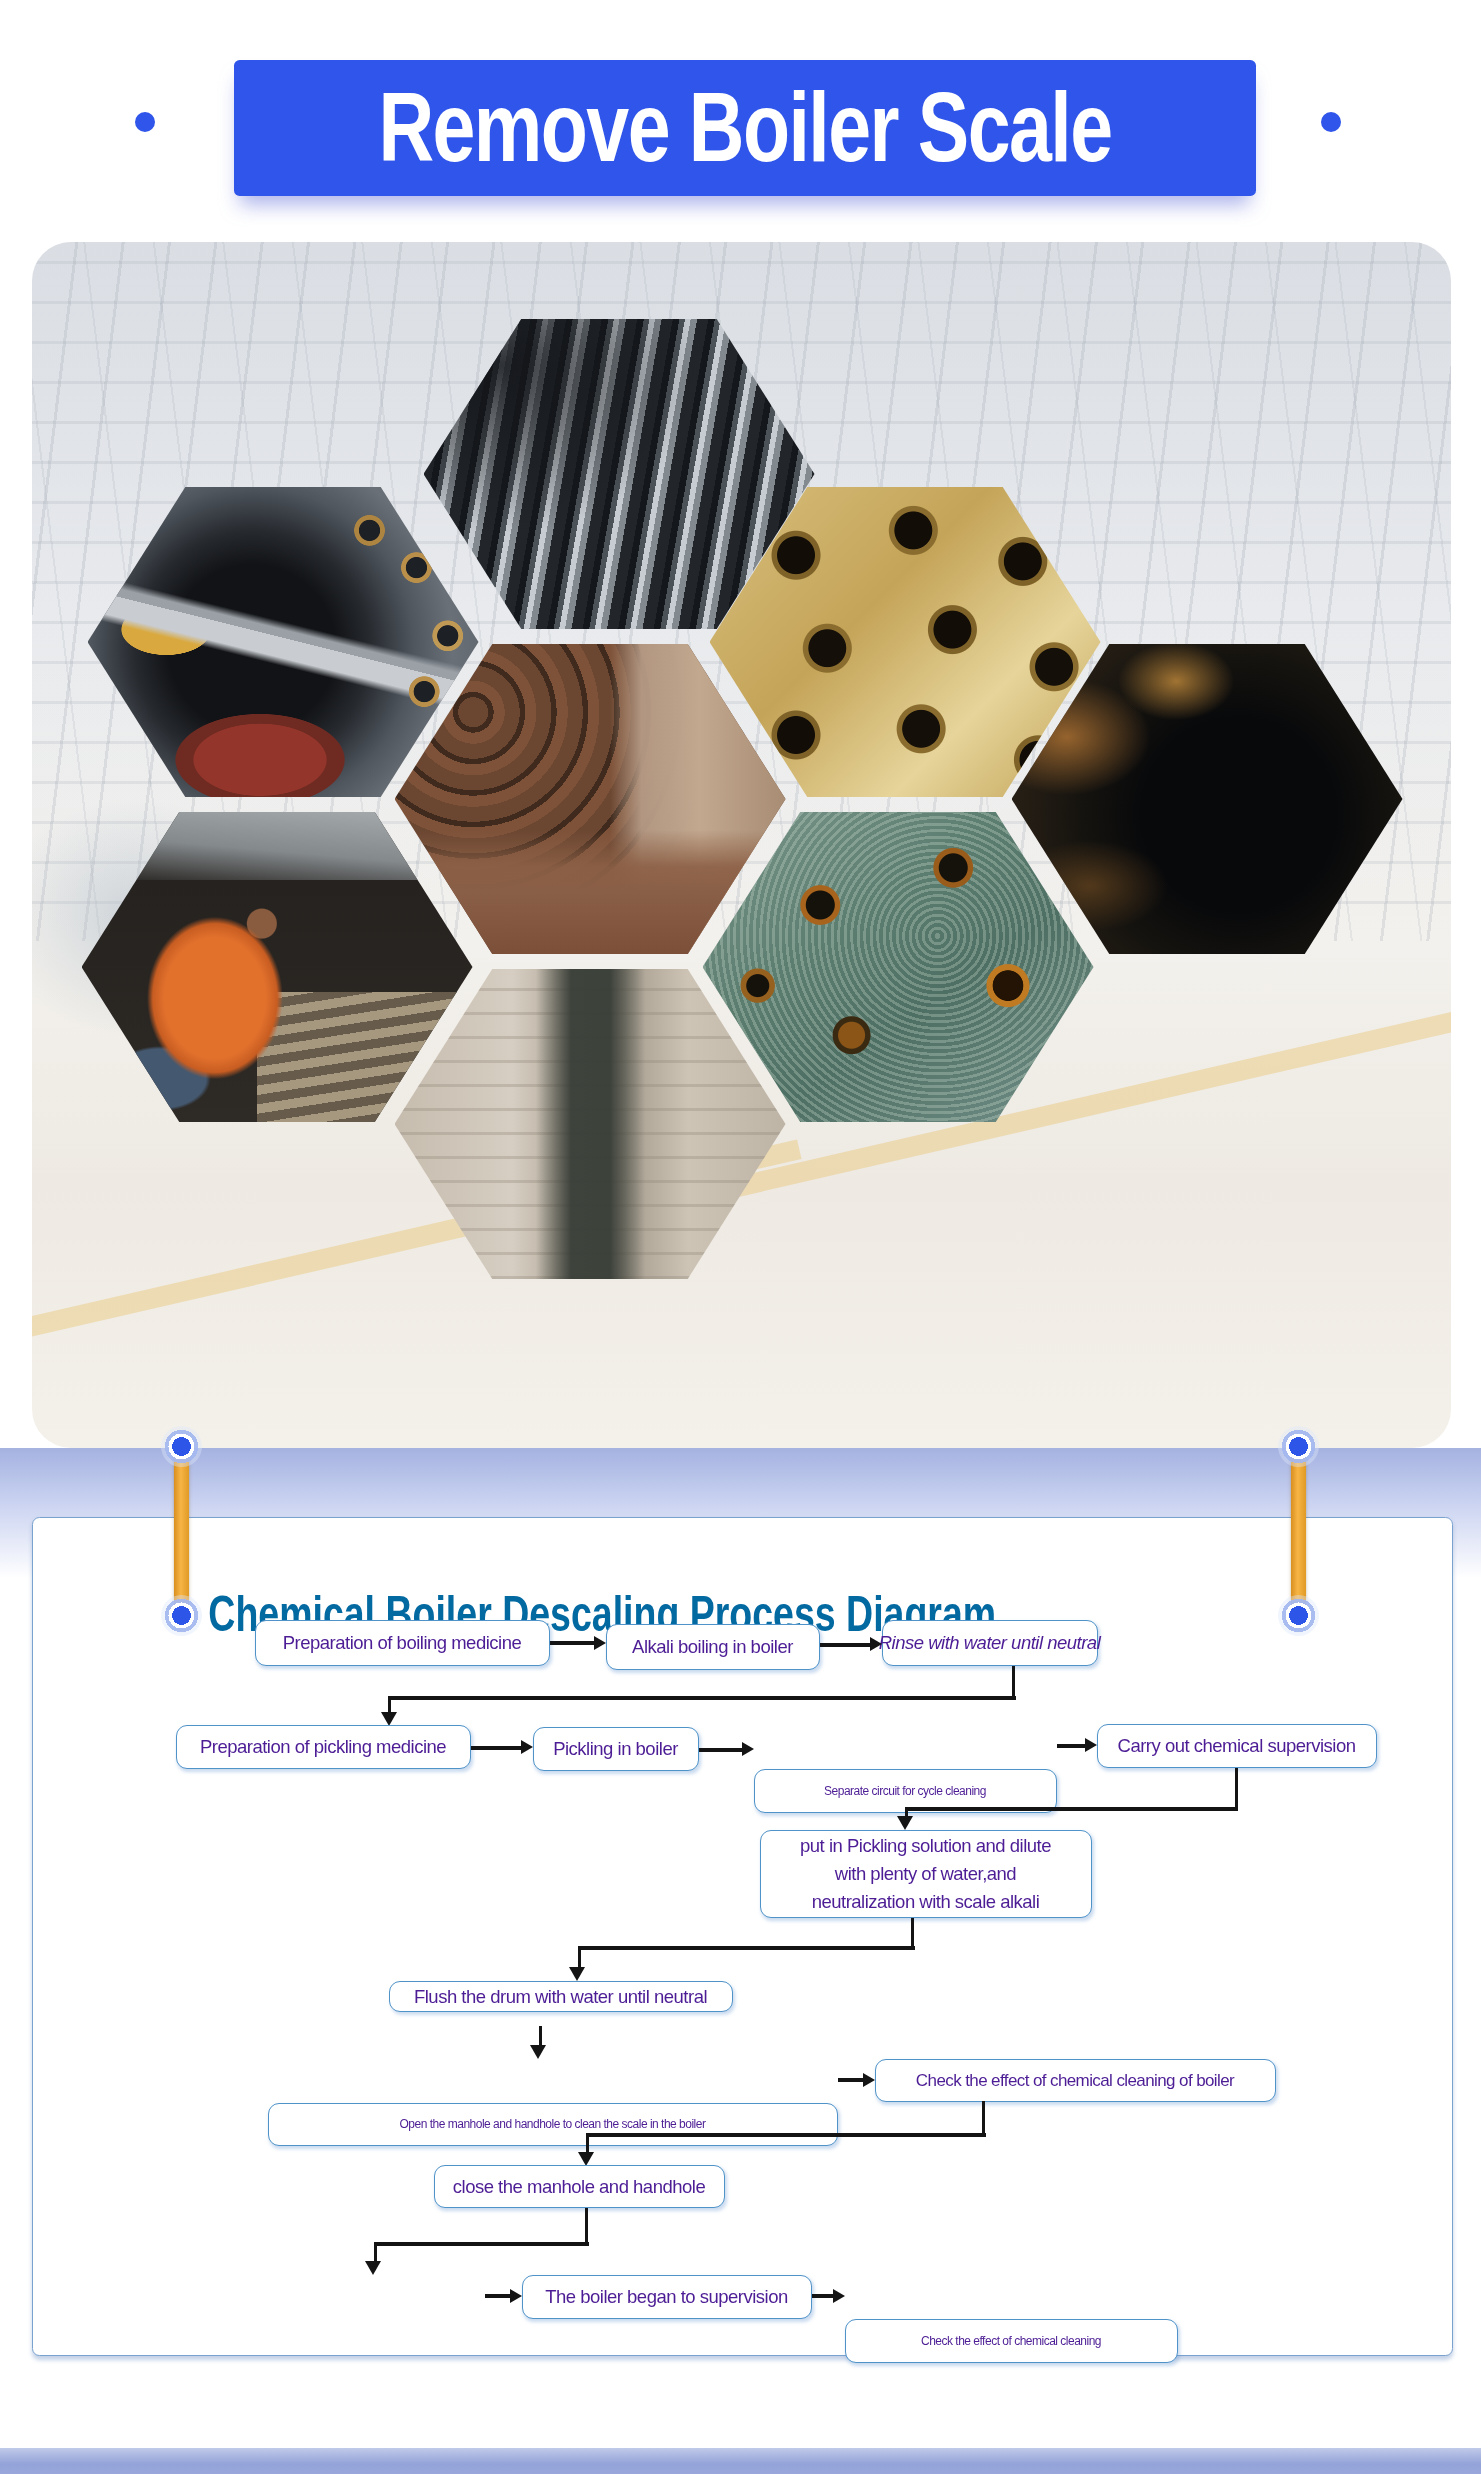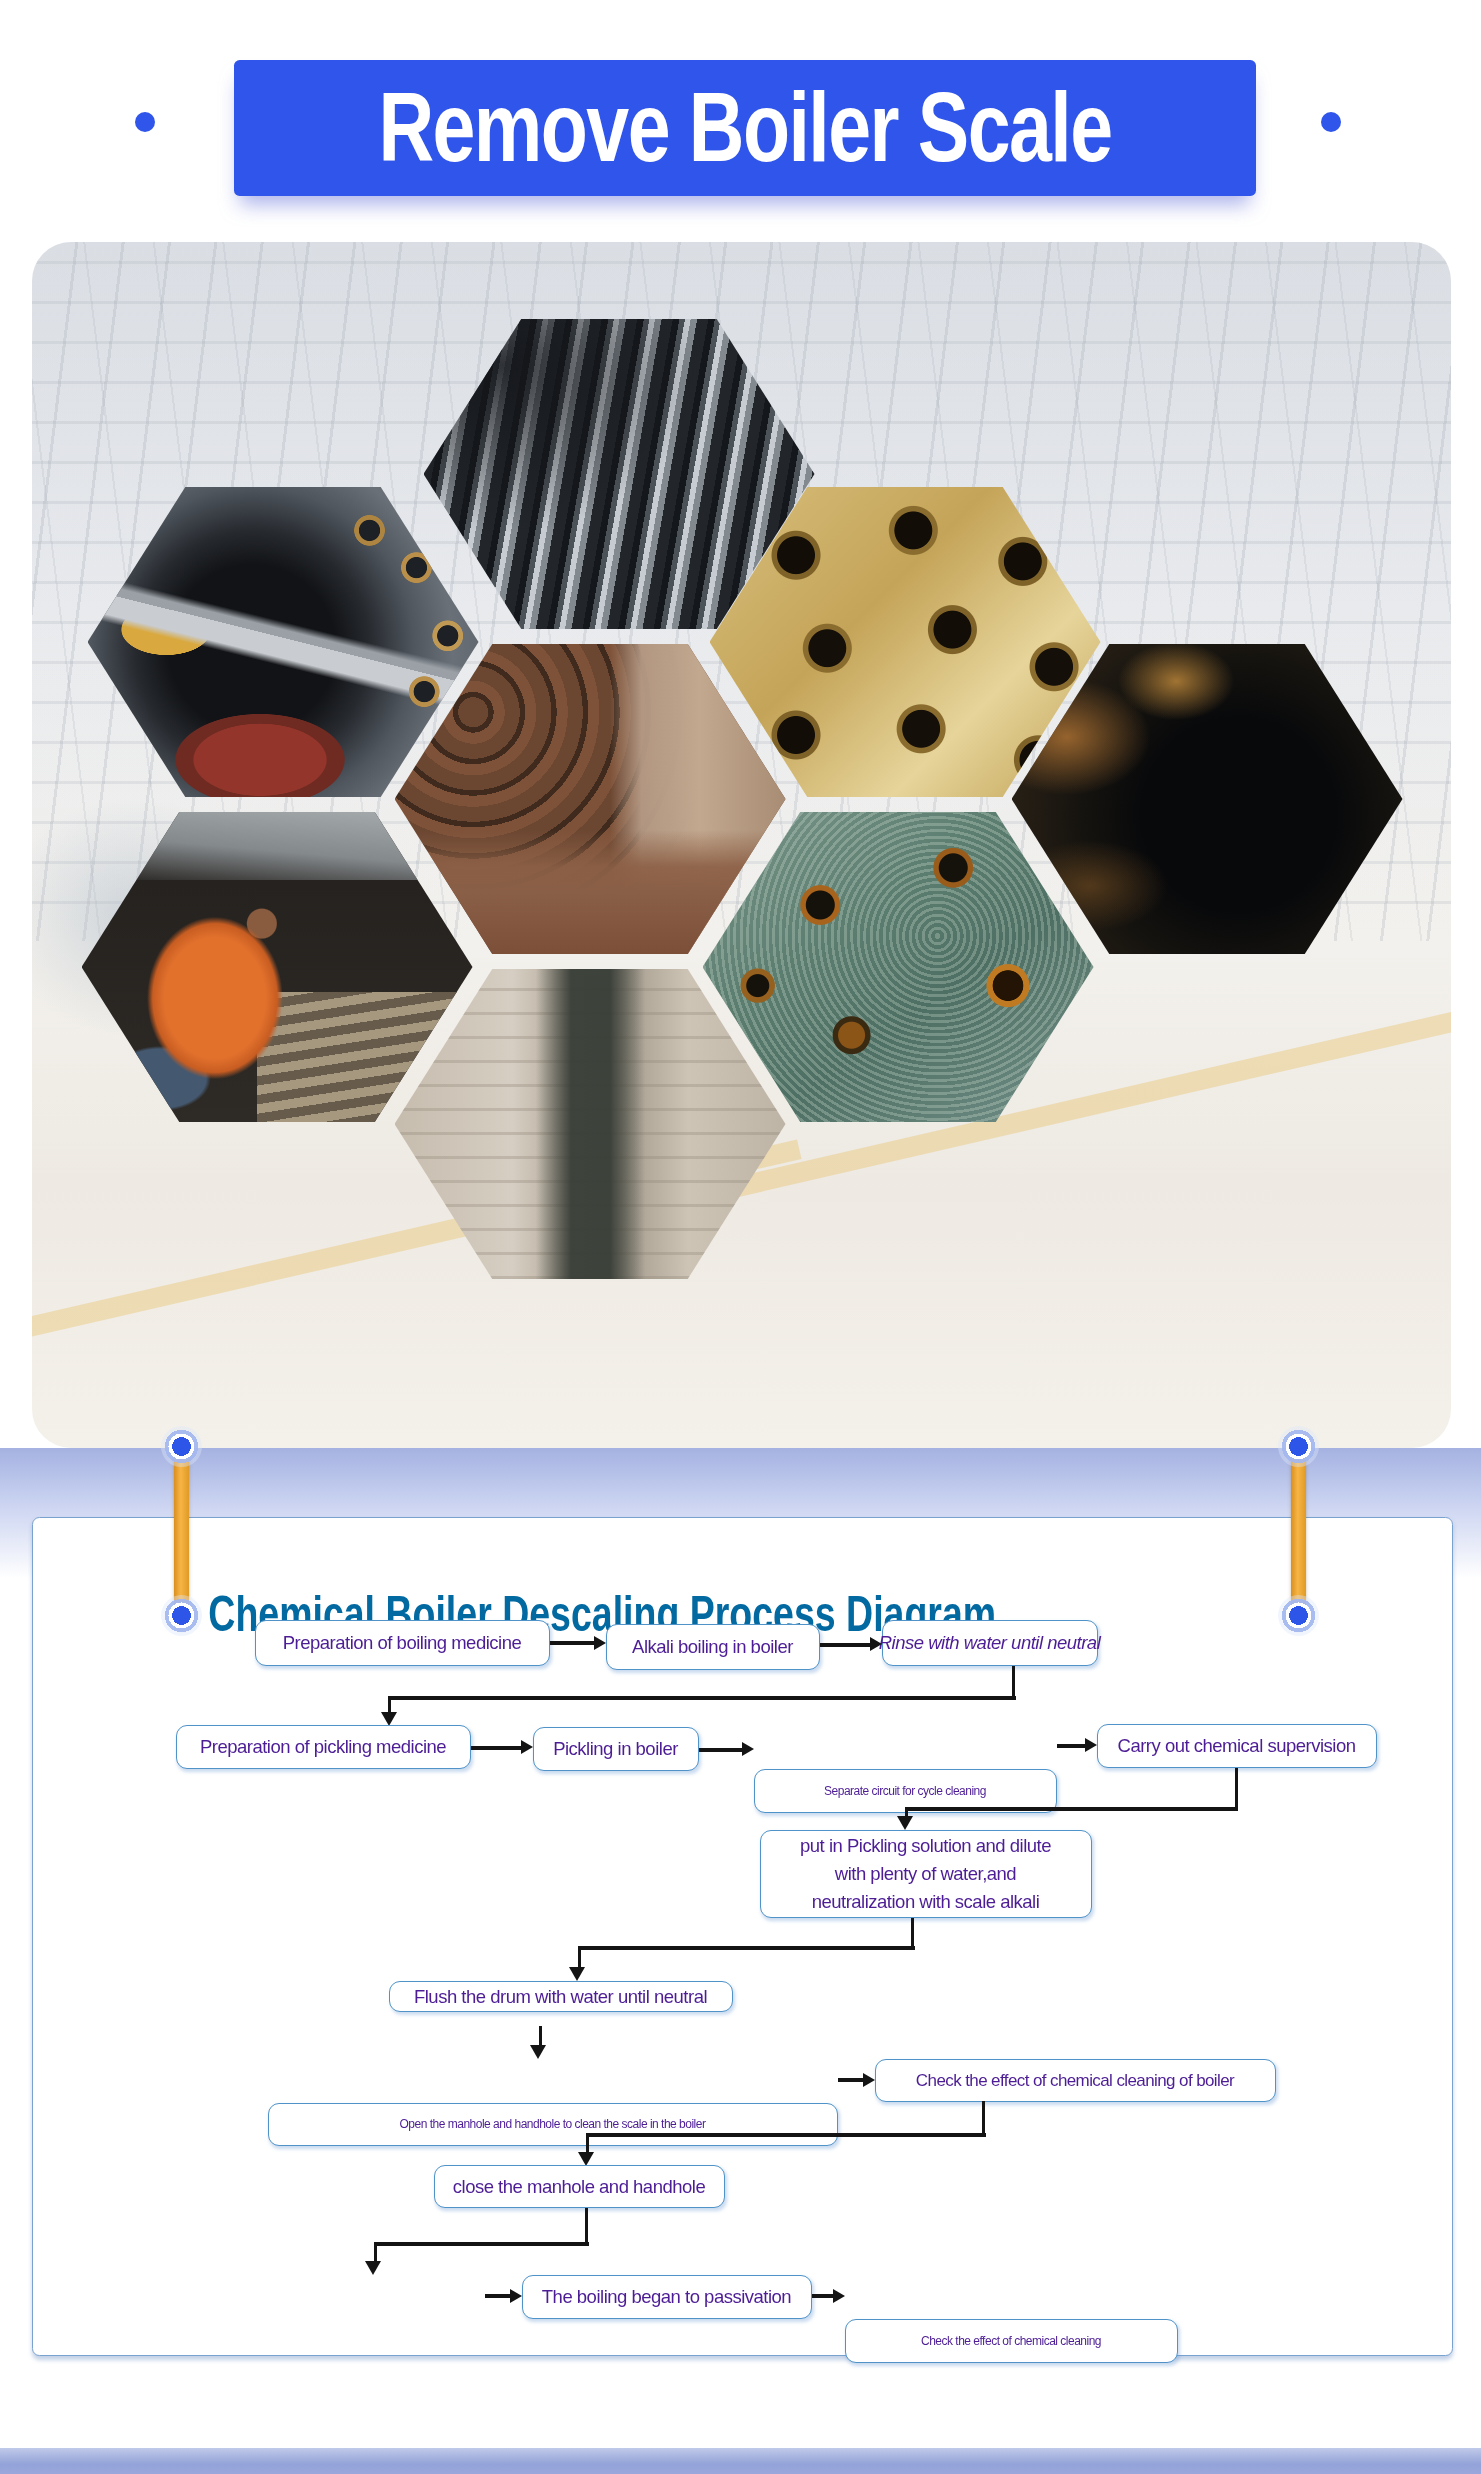--- a/index.html
+++ b/index.html
@@ -218,21 +218,21 @@
     <div class="ln" style="left:553px;top:615px;width:3.7px;height:20.4px;"></div>
     <div class="ah-d" style="left:545px;top:634px;"></div>
 
     <div class="fbox" style="left:401px;top:647px;width:291px;height:43px;">close the manhole and handhole</div>
 
     <div class="ln" style="left:552px;top:690px;width:3.7px;height:38px;"></div>
     <div class="ln" style="left:341px;top:724px;width:215px;height:3.7px;"></div>
     <div class="ln" style="left:341px;top:724px;width:3.7px;height:21px;"></div>
     <div class="ah-d" style="left:332px;top:743px;"></div>
 
-    <div class="fbox" style="left:489px;top:757px;width:290px;height:44px;">The boiling began to passivation</div>
+    <div class="fbox" style="left:489px;top:757px;width:290px;height:44px;">The boiler began to supervision</div>
     <div class="fbox f19" style="left:812px;top:757px;width:333px;height:44px;">Check the effect of chemical cleaning</div>
     <div class="ln" style="left:452px;top:776px;width:25px;height:3.7px;"></div>
     <div class="ah-r" style="left:477px;top:771px;"></div>
     <div class="ln" style="left:779px;top:776px;width:21px;height:3.7px;"></div>
     <div class="ah-r" style="left:800px;top:771px;"></div>
   </div>
 
   <div class="footer-bar"></div>
 </div>
 

